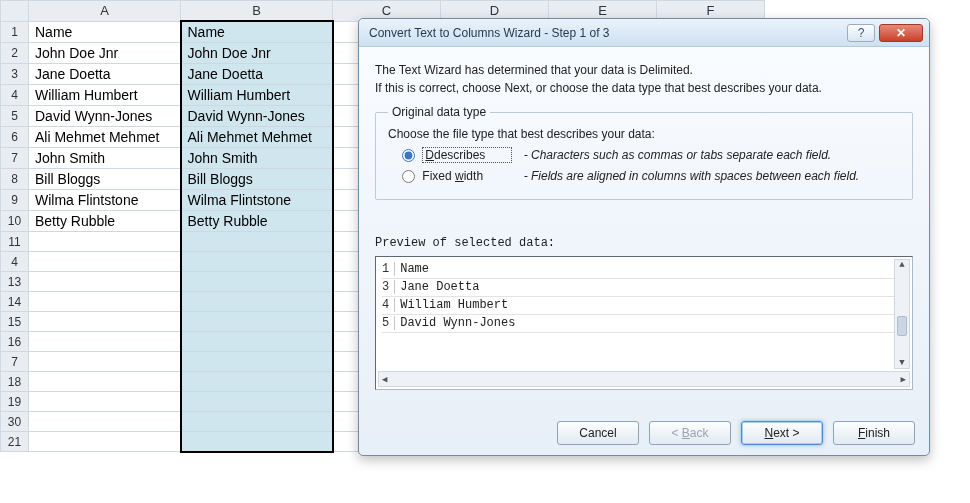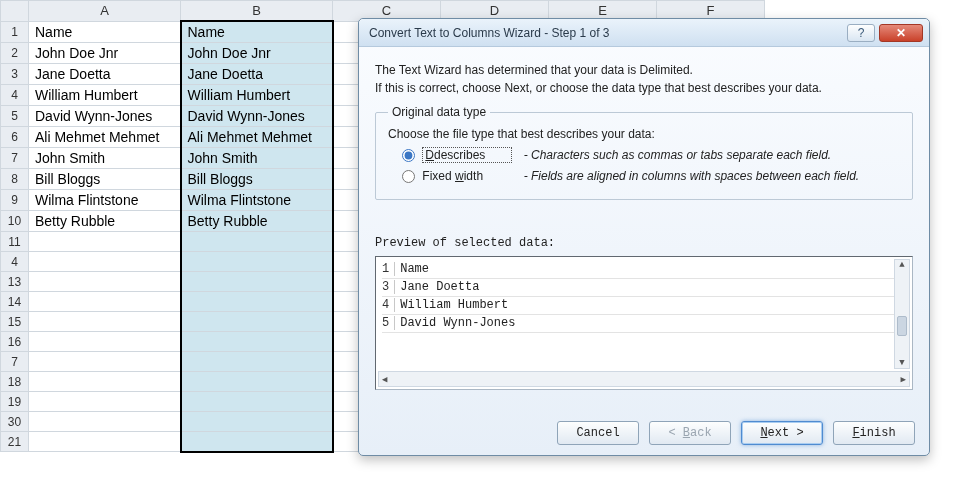--- a/index.html
+++ b/index.html
@@ -156,21 +156,20 @@
   .btn {
     min-width: 82px;
     height: 24px;
     border: 1px solid #8fa4b8;
     border-radius: 3px;
     background: linear-gradient(#fdfefe,#e1e9f2);
     font-size: 12px;
     color: #222;
     display:flex; align-items:center; justify-content:center;
     padding: 0 10px;
-    font-family: Liberation Mono, monospace;
   }
   .btn.default {
     border: 1px solid #4f8bd0;
     box-shadow: 0 0 0 1px #a9cdf1 inset, 0 0 4px rgba(79,139,208,.6);
   }
   .btn.disabled { color:#9aa5b0; }
   .btn .u { text-decoration: underline; }
 </style>
 </head>
 <body>

